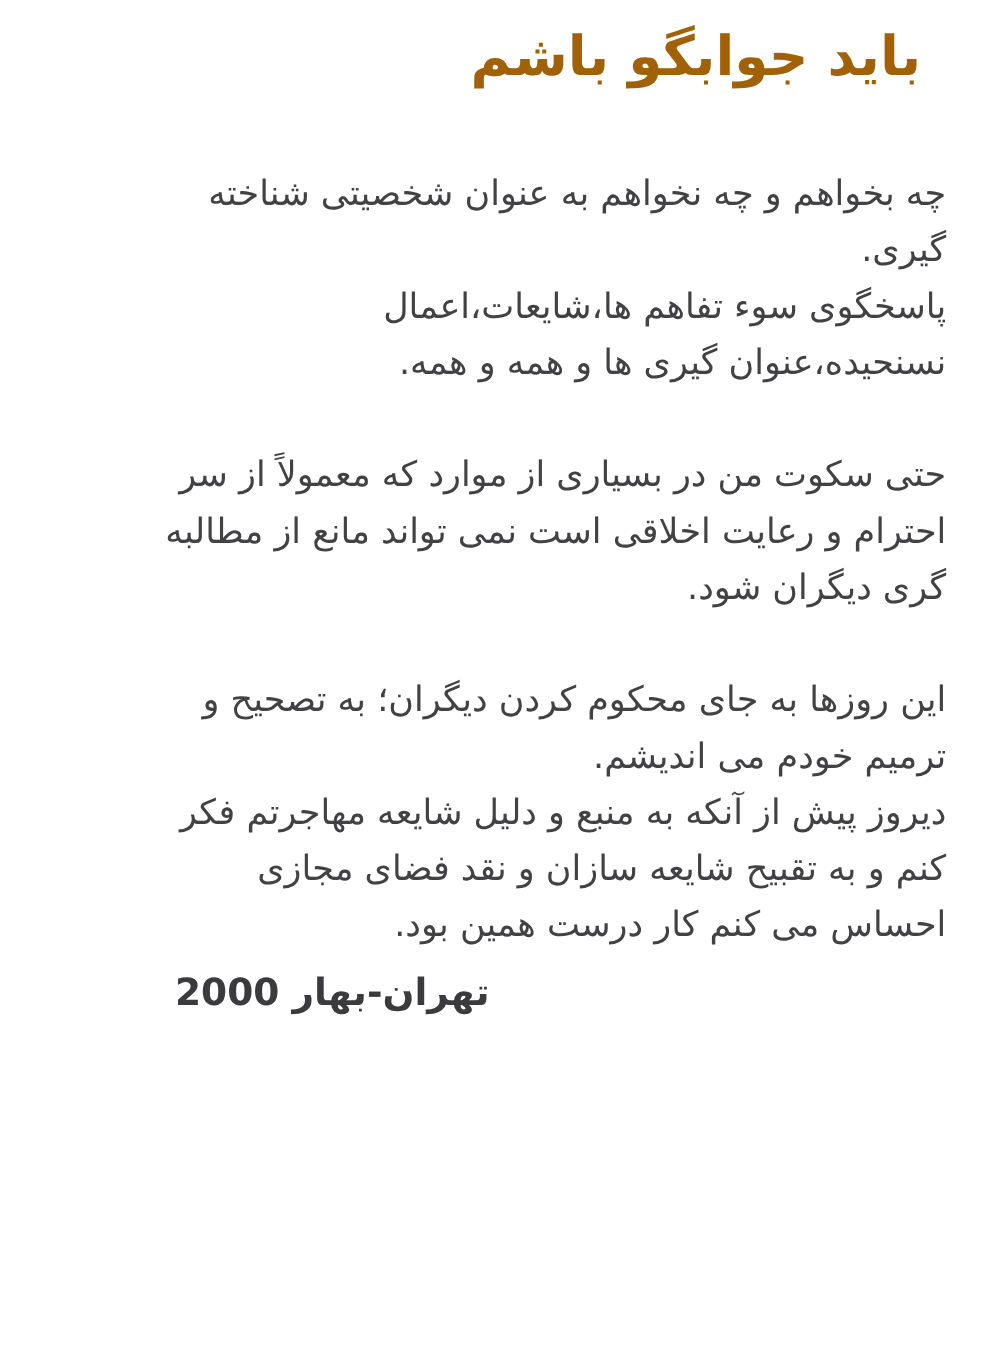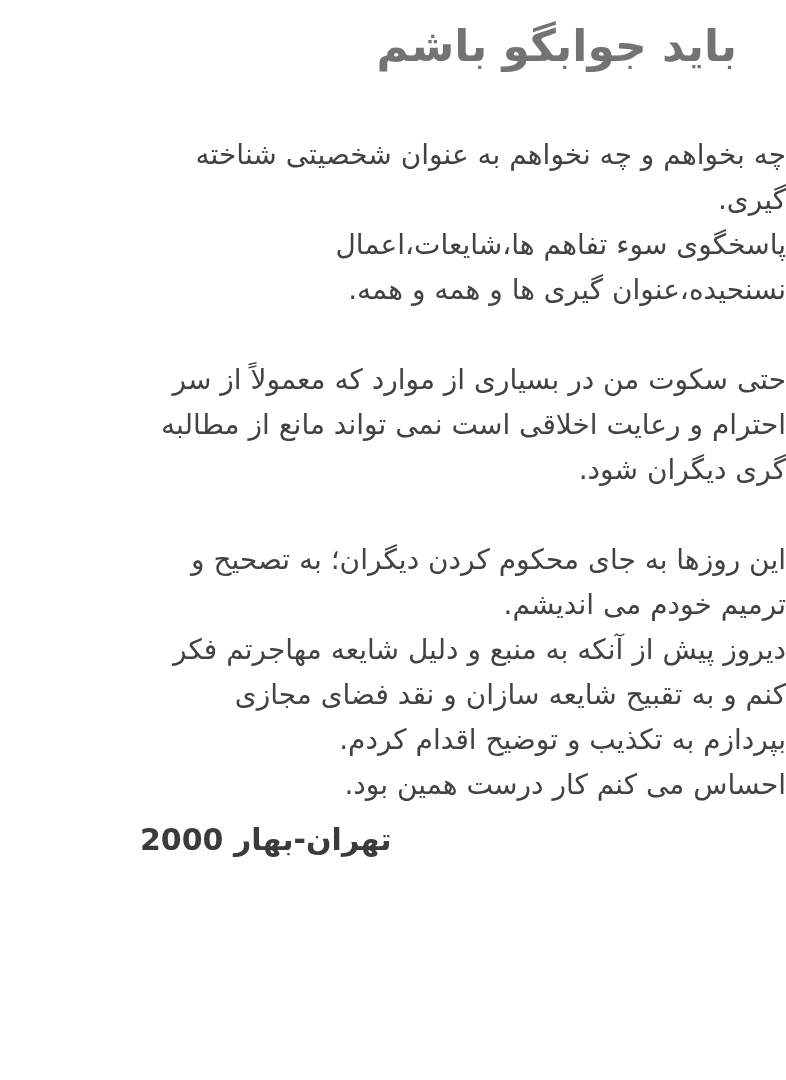--- a/index.html
+++ b/index.html
@@ -16,25 +16,26 @@
     font-family: "DejaVu Sans", sans-serif;
   }
   .page-title {
     margin: 0;
     padding: 14px 49px 0 0;
     direction: rtl;
     text-align: right;
     font-size: 44px;
     line-height: 64px;
     font-weight: bold;
-    color: #737373;
+    color: #a16207;
     font-family: "DejaVu Sans", sans-serif;
   }
   .text-block {
     margin-top: 54px;
+    padding-right: 29px;
     padding-left: 20px;
     direction: rtl;
     text-align: right;
     color: #424244;
   }
   .line {
     direction: rtl;
     text-align: right;
     font-size: 28px;
     line-height: 45px;
@@ -67,19 +68,18 @@
     <div class="line">نسنحیده،عنوان گیری ها و همه و همه.</div>
     <div class="line"></div>
     <div class="line">حتی سکوت من در بسیاری از موارد که معمولاً از سر</div>
     <div class="line">احترام و رعایت اخلاقی است نمی تواند مانع از مطالبه</div>
     <div class="line">گری دیگران شود.</div>
     <div class="line"></div>
     <div class="line">این روزها به جای محکوم کردن دیگران؛ به تصحیح و</div>
     <div class="line">ترمیم خودم می اندیشم.</div>
     <div class="line">دیروز پیش از آنکه به منبع و دلیل شایعه مهاجرتم فکر</div>
     <div class="line">کنم و به تقبیح شایعه سازان و نقد فضای مجازی</div>
-    <div class="line">بپردازم به تکذیب و توضیح اقدام کردم.</div>
     <div class="line">احساس می کنم کار درست همین بود.</div>
 
     <div class="signature">تهران-بهار 2000</div>
   </div>
 
 </div>
 
 </body></html>

